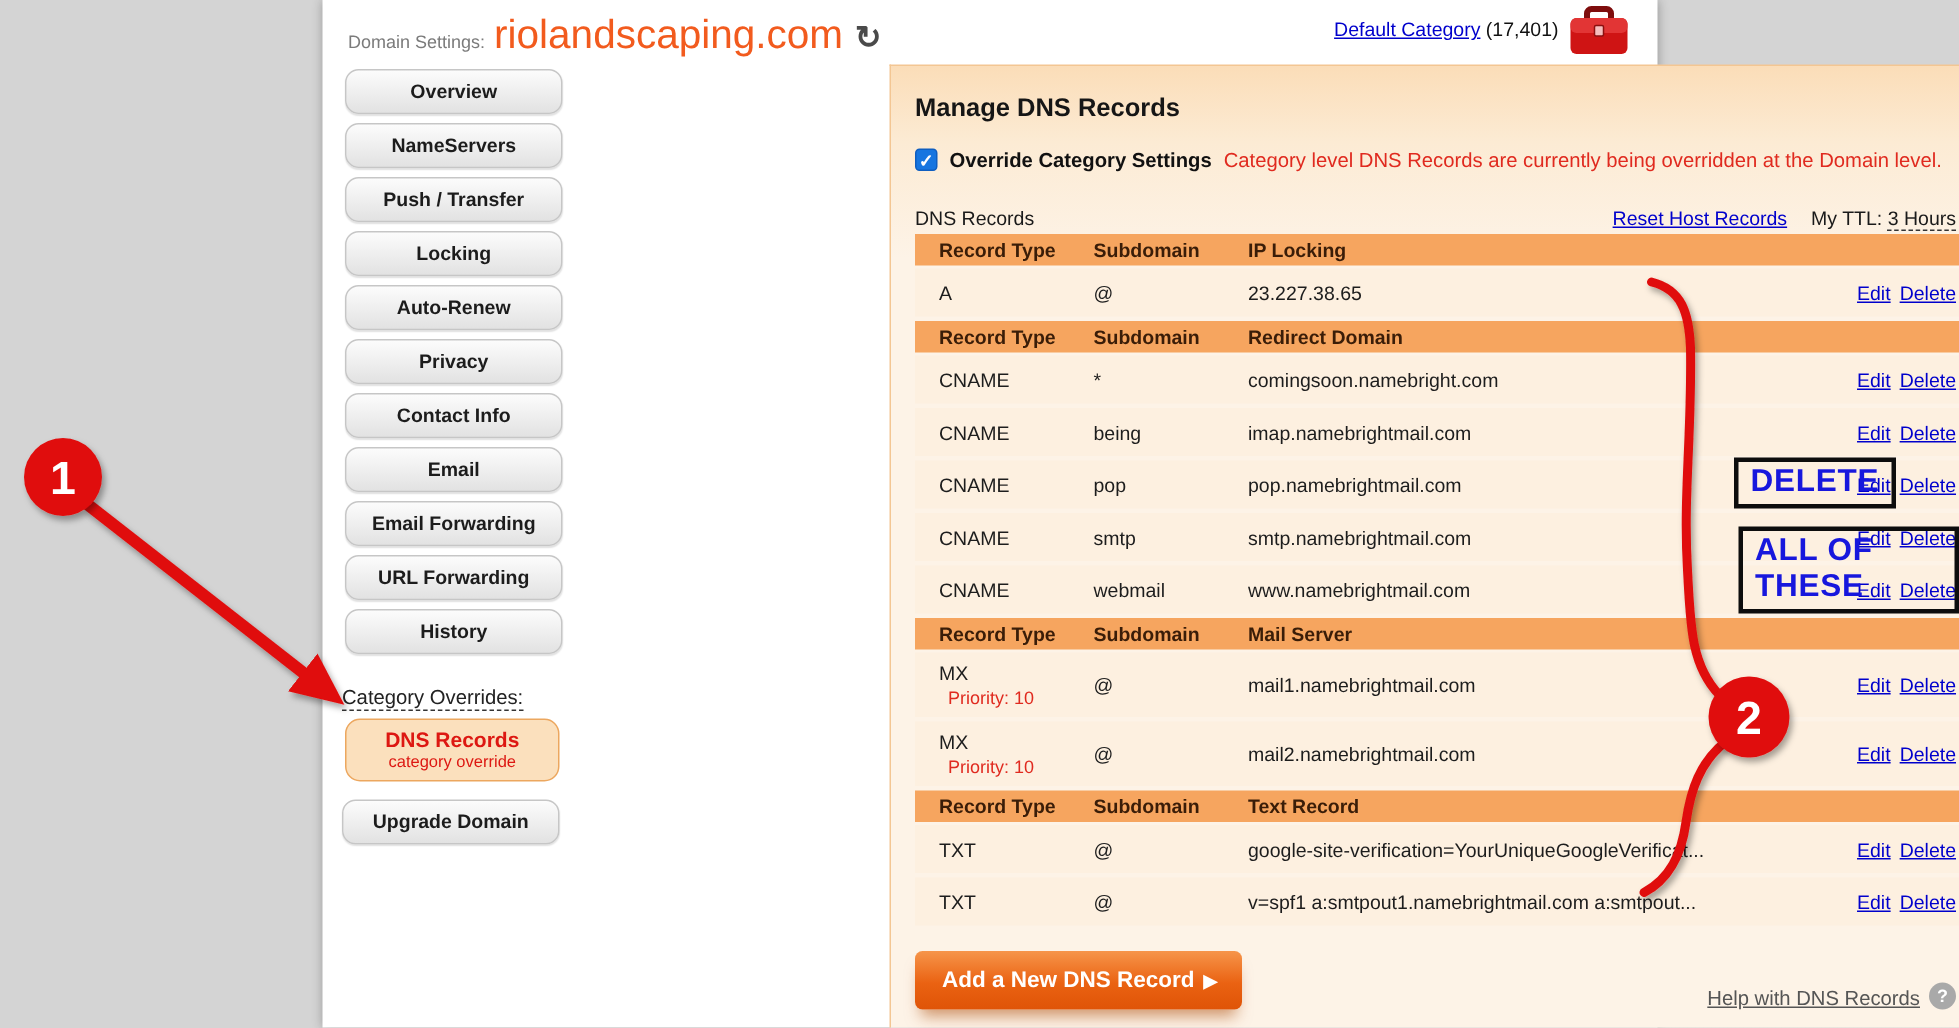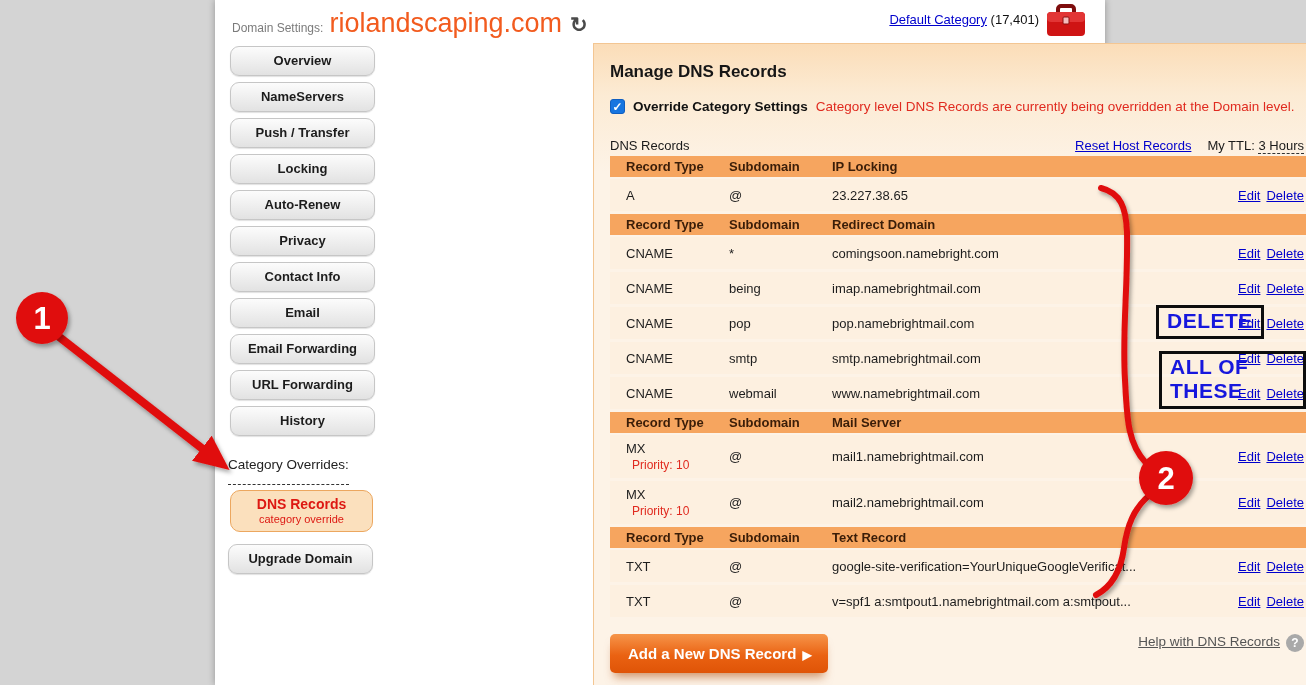--- a/index.html
+++ b/index.html
@@ -18,21 +18,21 @@
   .hdr-right a { color:#0000cc; }
   .toolbox { position:absolute; right:18px; top:4px; width:42px; height:34px; cursor:pointer; }
 
   
   .sidebar { position:absolute; left:15px; top:46px; width:147px; }
   .side-btn { width:145px; height:30px; margin-bottom:6px; line-height:28px; text-align:center;
               font-size:13px; font-weight:bold; color:#1c1c1c; cursor:pointer;
               background:linear-gradient(#fcfcfc,#e2e2e2); border:1px solid #c6c6c6;
               border-radius:9px; box-shadow:0 1px 1px rgba(0,0,0,.12); }
   .cat-overrides { margin:8px 0 5px 0; font-size:13.5px; color:#222;
-                   display:inline-block; border-bottom:1px dashed #333; padding-bottom:12px; cursor:pointer; }
+                   display:inline-block; border-bottom:1px dashed #333; padding-bottom:1px; cursor:pointer; }
   .override-box { width:143px; margin-left:2px; padding:5px 2px 6px 2px; text-align:center;
                   background:#fbe0bd; border:1px solid #eca75f; border-radius:10px; cursor:pointer; }
   .override-box .t { font-size:14px; font-weight:bold; color:#dd1812; }
   .override-box .s { font-size:11px; color:#dd1812; margin-top:1px; }
   .upgrade { margin-top:12px; }
 
   
   .panel { position:absolute; left:378px; top:43px; width:725px; height:642px;
            background:linear-gradient(180deg,#fbddb8 0%, #fcebd4 8%, #fdf3e7 20%, #fdf3e7 100%);
            border:1px solid #f3c693; border-bottom:none; }
@@ -56,21 +56,21 @@
   .trow { display:grid; grid-template-columns:119px 103px 1fr 95px; align-items:center; }
   .thead { background:#f6a55f; height:21px; margin-bottom:2px; }
   .thead .tcell { font-weight:bold; font-size:13px; color:#3a1d08; }
   .tdata { background:#fdf0e0; min-height:32px; margin-bottom:3px; padding:6px 0; font-size:13px; color:#1d1d1d; }
   .tcell.c0 { padding-left:16px; }
   .tcell.actions { text-align:right; padding-right:5px; font-size:13px; }
   .priority { color:#e02a1f; font-size:12px; margin-top:2px; padding-left:6px; }
   .lnk { color:#0000cc; text-decoration:underline; cursor:pointer; margin-left:6px; }
 
   
-  .bottom-row { margin-top:17px; display:flex; align-items:flex-start; }
+  .bottom-row { margin-top:17px; display:flex; align-items:flex-end; }
   .add-btn { background:linear-gradient(#f6954a,#ea6212 55%,#df5407); color:#fff; font-weight:bold;
              font-size:15px; padding:11px 16px 11px 18px; border:none; border-radius:5px; cursor:pointer;
              font-family:"Liberation Sans",sans-serif;
              box-shadow:0 8px 10px -4px rgba(170,70,0,.55); }
   .add-btn .arr { font-size:12px; margin-left:6px; }
   .bottom-row .spacer { flex:1; }
   .help-link { color:#555; font-size:13.5px; text-decoration:underline; cursor:pointer; }
   .help-q { display:inline-block; width:18px; height:18px; border-radius:50%; background:#a9a9a9;
             color:#fff; font-size:12px; font-weight:bold; text-align:center; line-height:18px;
             margin-left:6px; vertical-align:middle; cursor:pointer; }

